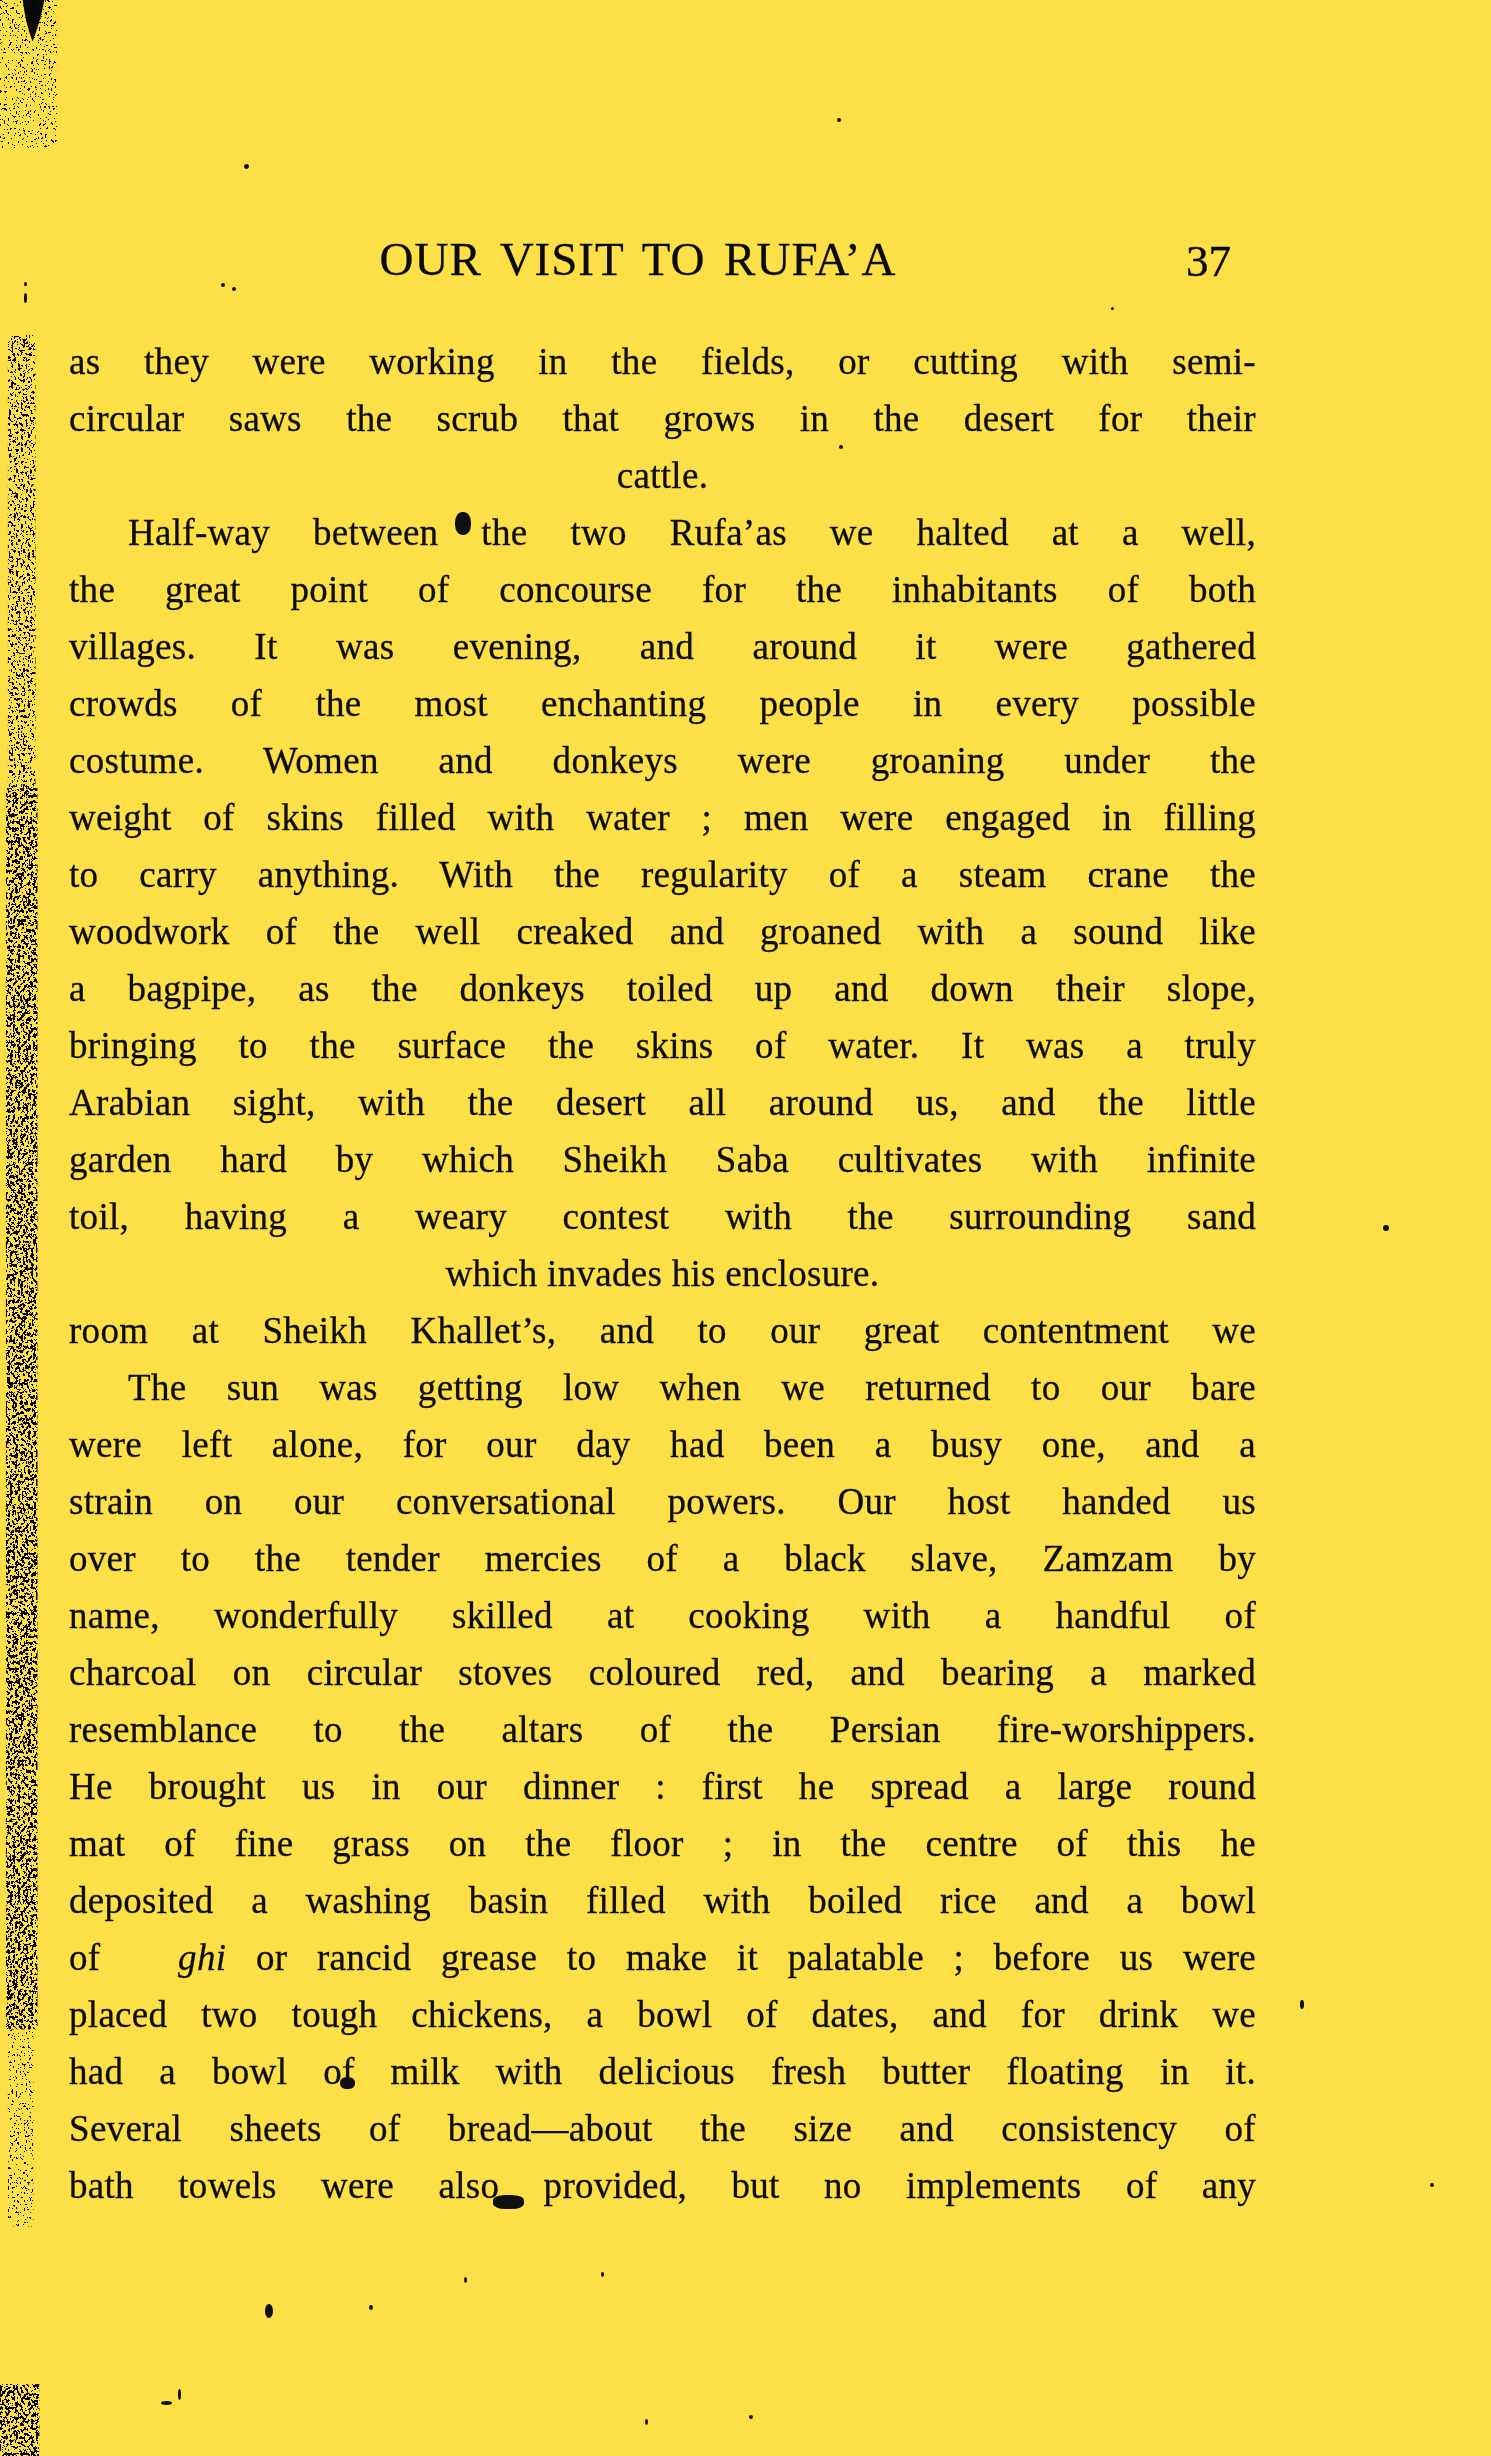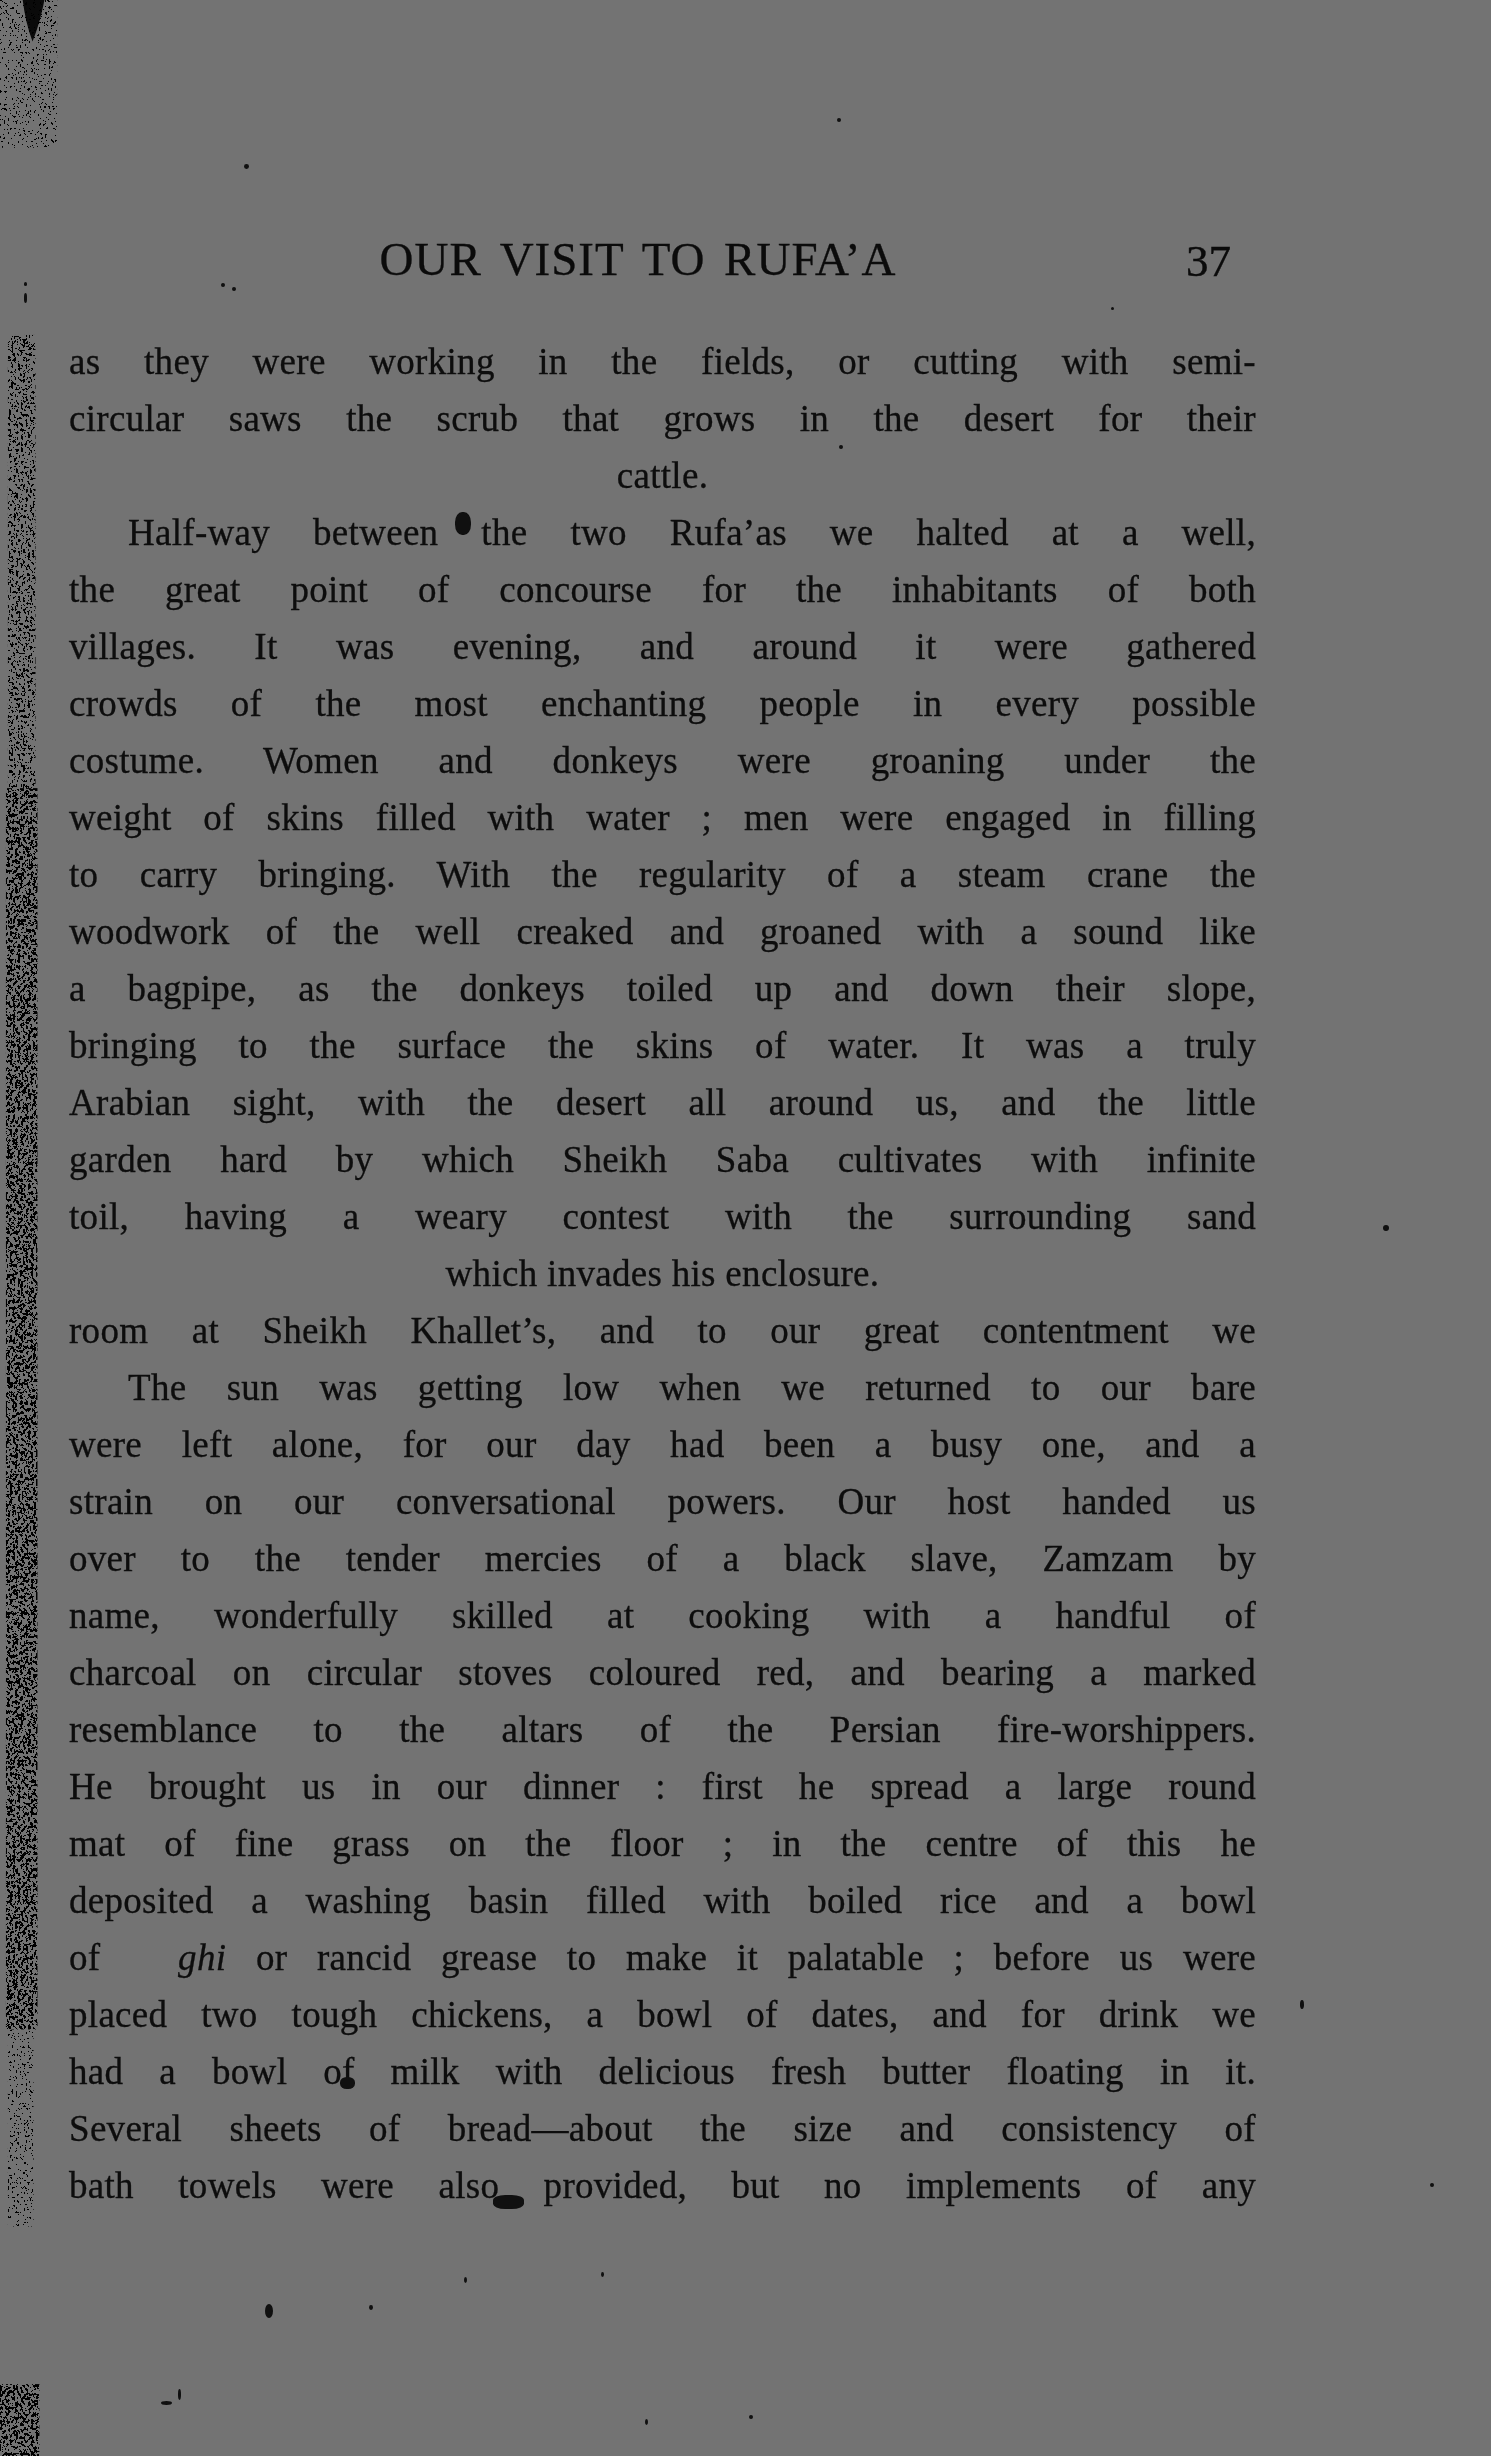--- a/index.html
+++ b/index.html
@@ -1,19 +1,19 @@
 <!DOCTYPE html>
 <html><head>
 <meta charset="utf-8">
 <style>
   html,body{margin:0;padding:0;background:#e8e8e8;}
   .page{
     position:relative;
     width:1491px;height:2457px;
-    background:#737373;
+    background:#fde047;
     overflow:hidden;
     font-family:"Liberation Serif","DejaVu Serif",serif;
     color:#0d0d0d;
   }
   .running-head{
     position:absolute;top:236px;left:69px;width:1138px;height:47px;
     text-align:center;
     font-size:47px;line-height:47px;
     letter-spacing:1px;word-spacing:5.9px;
     color:#0b0b0b;
@@ -93,21 +93,21 @@
   <div class="text-block">
       <div class="line just"><span>as they were working in the fields, or cutting with semi-</span></div>
       <div class="line just"><span>circular saws the scrub that grows in the desert for their</span></div>
       <div class="line"><span>cattle.</span></div>
       <div class="line just indent"><span>Half-way between the two Rufa’as we halted at a well,</span></div>
       <div class="line just"><span>the great point of concourse for the inhabitants of both</span></div>
       <div class="line just"><span>villages. It was evening, and around it were gathered</span></div>
       <div class="line just"><span>crowds of the most enchanting people in every possible</span></div>
       <div class="line just"><span>costume. Women and donkeys were groaning under the</span></div>
       <div class="line just"><span>weight of skins filled with water ; men were engaged in filling</span></div>
-      <div class="line just"><span>to carry bringing. With the regularity of a steam crane the</span></div>
+      <div class="line just"><span>to carry anything. With the regularity of a steam crane the</span></div>
       <div class="line just"><span>woodwork of the well creaked and groaned with a sound like</span></div>
       <div class="line just"><span>a bagpipe, as the donkeys toiled up and down their slope,</span></div>
       <div class="line just"><span>bringing to the surface the skins of water. It was a truly</span></div>
       <div class="line just"><span>Arabian sight, with the desert all around us, and the little</span></div>
       <div class="line just"><span>garden hard by which Sheikh Saba cultivates with infinite</span></div>
       <div class="line just"><span>toil, having a weary contest with the surrounding sand</span></div>
       <div class="line"><span>which invades his enclosure.</span></div>
       <div class="line just"><span>room at Sheikh Khallet’s, and to our great contentment we</span></div>
       <div class="line just indent"><span>The sun was getting low when we returned to our bare</span></div>
       <div class="line just"><span>were left alone, for our day had been a busy one, and a</span></div>

